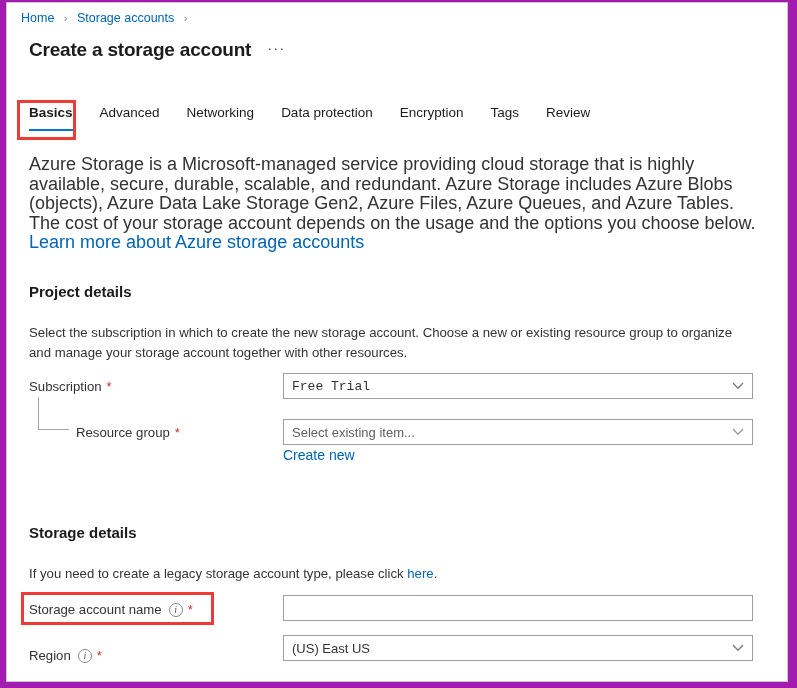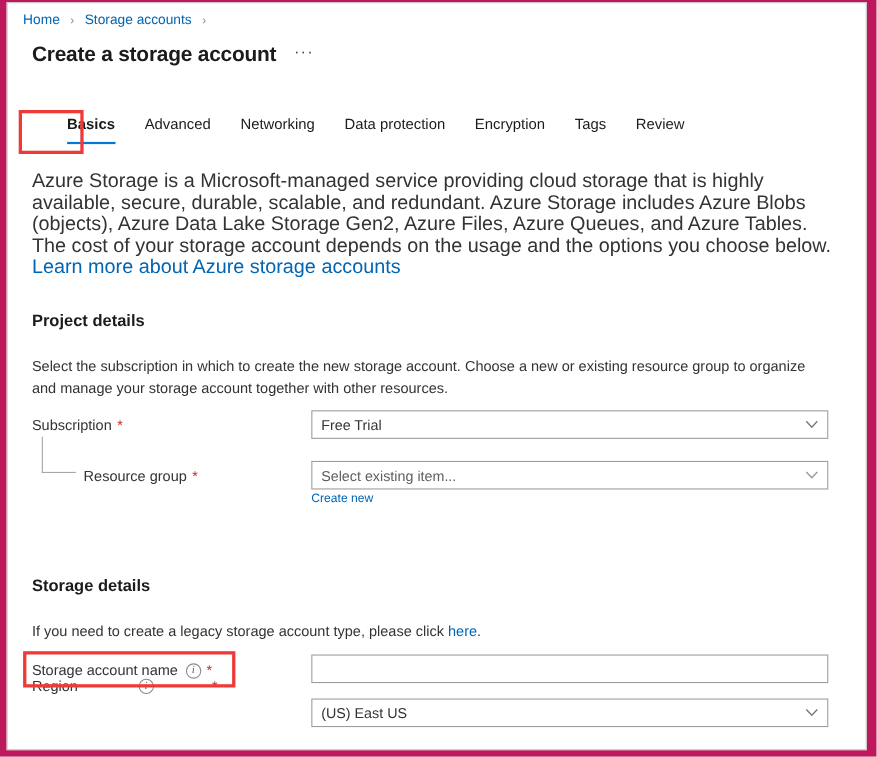--- a/index.html
+++ b/index.html
@@ -9,21 +9,21 @@
   }
   body {
     font-family: "Liberation Sans", sans-serif;
     -webkit-font-smoothing: antialiased;
   }
 
   #screen {
     position: relative;
     width: 797px;
     height: 688px;
-    background: #be185d;
+    background: #a21caf;
     overflow: hidden;
     box-sizing: border-box;
   }
 
   
   .blade {
     position: absolute;
     left: 6px;
     top: 2px;
     width: 782px;
@@ -78,21 +78,20 @@
     top: -3px;
   }
 
   
   .tabs {
     position: absolute;
     left: 22px;
     top: 101px;
     display: flex;
     align-items: flex-start;
-    margin-left: 32px;
   }
   .tab {
     font-size: 13.5px;
     color: #1b1b1b;
     padding: 0 0 9px 0;
     margin-right: 27px;
     position: relative;
     cursor: pointer;
     white-space: nowrap;
     line-height: 18px;
@@ -184,21 +183,21 @@
     font-style: italic;
     line-height: 1;
     margin-left: 7px;
     cursor: pointer;
     box-sizing: border-box;
   }
 
   #lbl-subscription { left: 22px; top: 375px; }
   #lbl-resource-group { left: 69px; top: 421px; }
   #lbl-account-name { left: 22px; top: 598px; justify-content: flex-end; }
-  #lbl-region { left: 22px; top: 612px; gap: 48px; }
+  #lbl-region { left: 22px; top: 644px; }
 
   
   .tree-connector {
     position: absolute;
     left: 31px;
     top: 394px;
     width: 31px;
     height: 33px;
     border-left: 1px solid #a6a6a6;
     border-bottom: 1px solid #a6a6a6;
@@ -230,30 +229,30 @@
   .control .val.placeholder { color: #5f5f5f; }
   .chev {
     width: 28px;
     display: flex;
     align-items: center;
     justify-content: center;
     color: #7a7a7a;
   }
   .chev svg { display: block; }
 
-  #ctl-subscription { top: 370px; }
+  #ctl-subscription { top: 370px; font-family: Liberation Mono, monospace; }
   #ctl-resource-group { top: 416px; }
   #ctl-account-name { top: 592px; cursor: text; }
   #ctl-region { top: 632px; gap: 14px; }
 
   .create-new-link {
     position: absolute;
     left: 276px;
     top: 444px;
-    font-size: 11px;
+    font-size: 14px;
     color: #0065b3;
     cursor: pointer;
   }
 </style>
 </head>
 <body>
 
 <div id="screen">
   <div class="blade">
 

